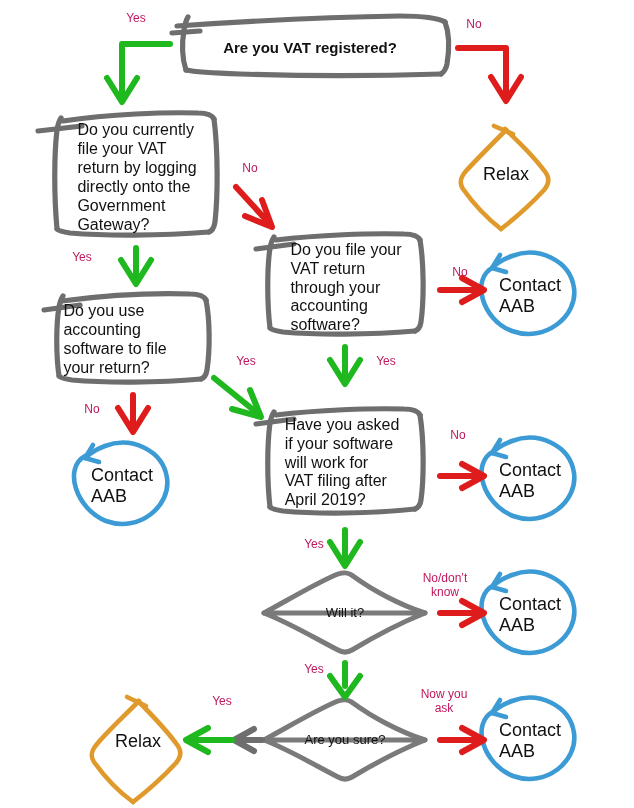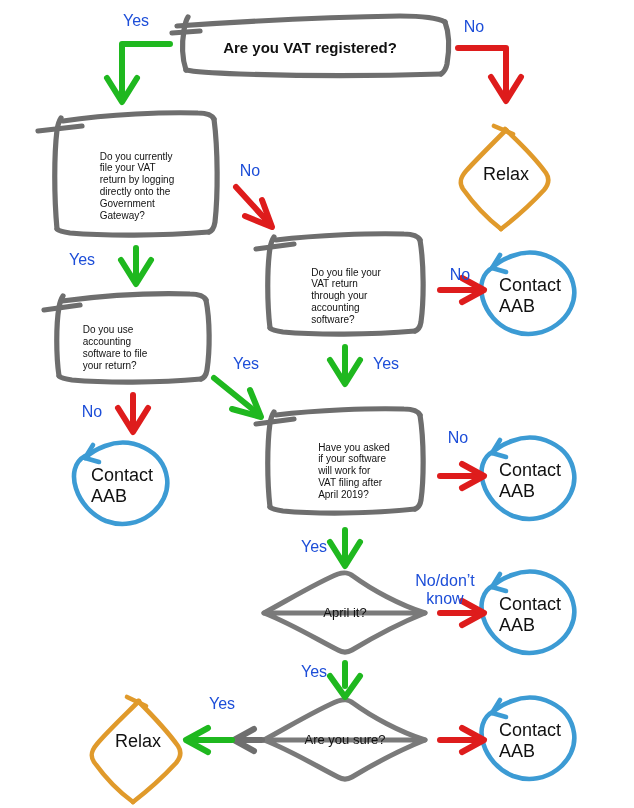--- a/index.html
+++ b/index.html
@@ -32,27 +32,27 @@
     line-height: 1.18;
     pointer-events: none;
     white-space: pre-line;
     display: flex;
     align-items: center;
     justify-content: center;
   }
   .edge-label {
     position: absolute;
     text-align: center;
-    color: #1d4ed8;
-    font-size: 16px;
+    color: #be185d;
+    font-size: 12px;
     line-height: 1.15;
     white-space: pre-line;
   }
   .t-bold { font-weight: bold; font-size: 15px; }
-  .t-proc { font-size: 10px; margin-top: 8px; }
+  .t-proc { font-size: 16px; }
   .t-term { font-size: 18px; }
   .t-dec  { font-size: 13px; }
 </style>
 </head>
 <body>
 
 <div id="canvas">
 
   <svg id="flow-svg" viewBox="0 0 634 808" xmlns="http://www.w3.org/2000/svg">
 
@@ -253,30 +253,30 @@
 AAB</div>
 
   <div class="node-text t-proc" style="left:48px; top:306px; width:134px; height:68px;">Do you use
 accounting
 software to file
 your return?</div>
 
   <div class="node-text t-term" style="left:82px; top:468px; width:80px; height:36px;">Contact
 AAB</div>
 
-  <div class="node-text t-proc" style="left:288px; top:423px; width:132px; height:80px;">Have you asked
+  <div class="node-text t-proc" style="left:276px; top:423px; width:132px; height:80px;">Have you asked
 if your software
 will work for
 VAT filing after
 April 2019?</div>
 
   <div class="node-text t-term" style="left:490px; top:463px; width:80px; height:36px;">Contact
 AAB</div>
 
-  <div class="node-text t-dec" style="left:305px; top:602px; width:80px; height:22px;">April it?</div>
+  <div class="node-text t-dec" style="left:305px; top:602px; width:80px; height:22px;">Will it?</div>
 
   <div class="node-text t-term" style="left:490px; top:597px; width:80px; height:36px;">Contact
 AAB</div>
 
   <div class="node-text t-dec" style="left:293px; top:729px; width:104px; height:22px;">Are you sure?</div>
 
   <div class="node-text t-term" style="left:490px; top:723px; width:80px; height:36px;">Contact
 AAB</div>
 
   <div class="node-text t-term" style="left:98px; top:731px; width:80px; height:22px;">Relax</div>
@@ -299,16 +299,18 @@
 
   <div class="edge-label" style="left:438px; top:429px; width:40px;">No</div>
 
   <div class="edge-label" style="left:290px; top:538px; width:48px;">Yes</div>
 
   <div class="edge-label" style="left:404px; top:572px; width:82px;">No/don’t
 know</div>
 
   <div class="edge-label" style="left:290px; top:663px; width:48px;">Yes</div>
 
+  <div class="edge-label" style="left:406px; top:688px; width:76px;">Now you
+ask</div>
 
   <div class="edge-label" style="left:198px; top:695px; width:48px;">Yes</div>
 
 </div>
 
 </body></html>

